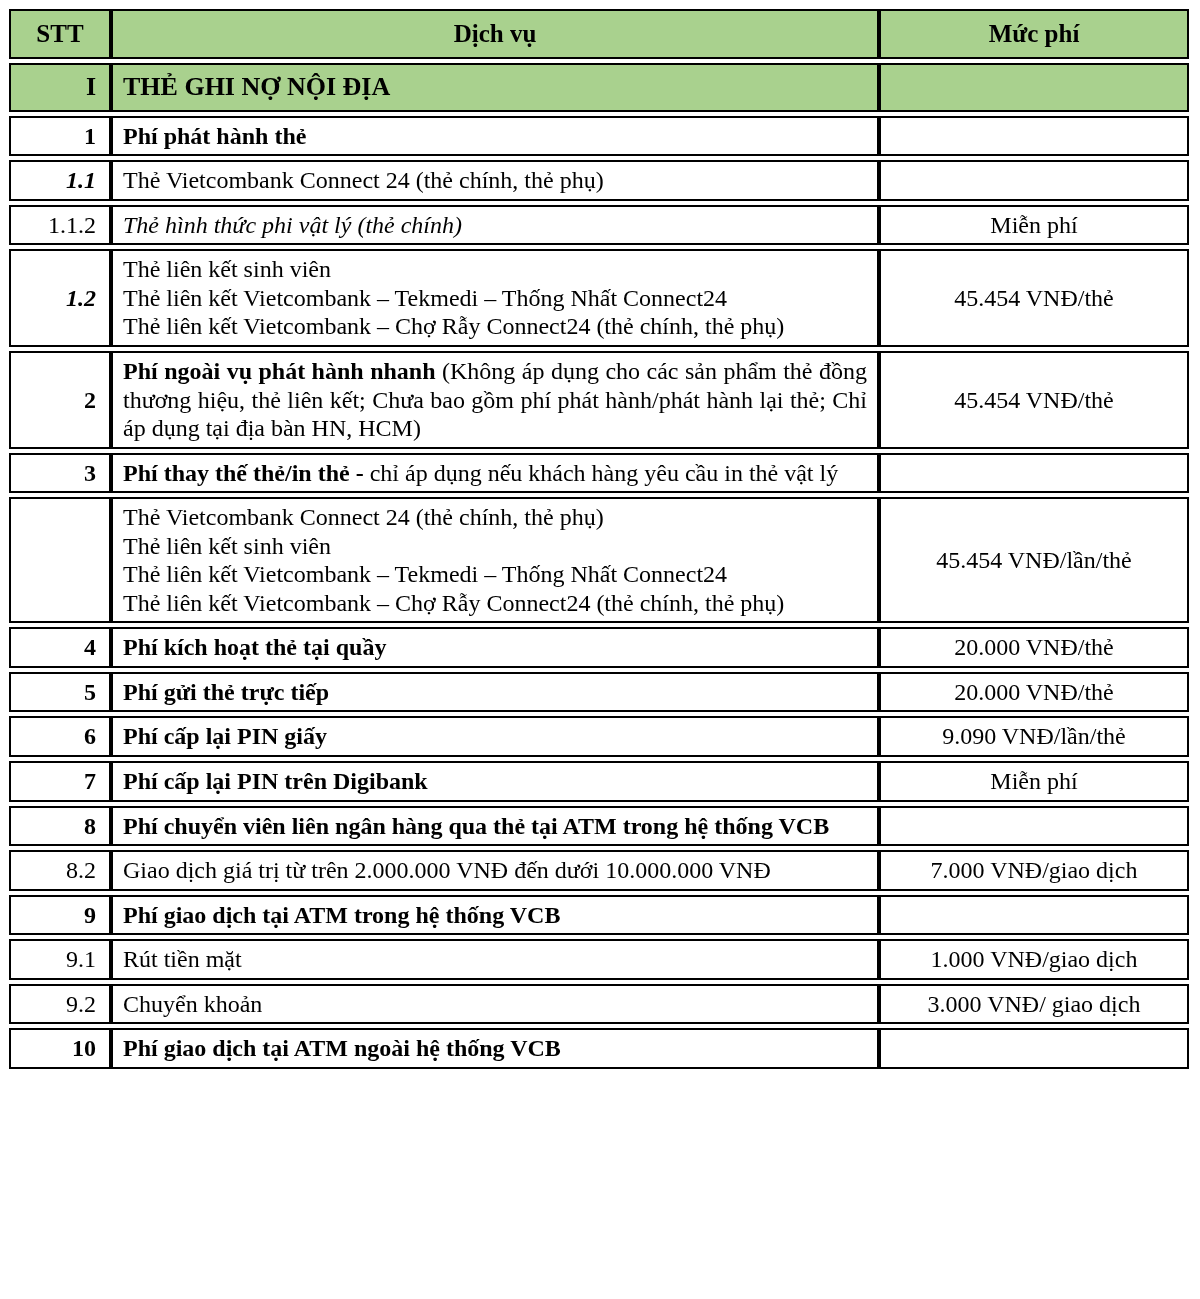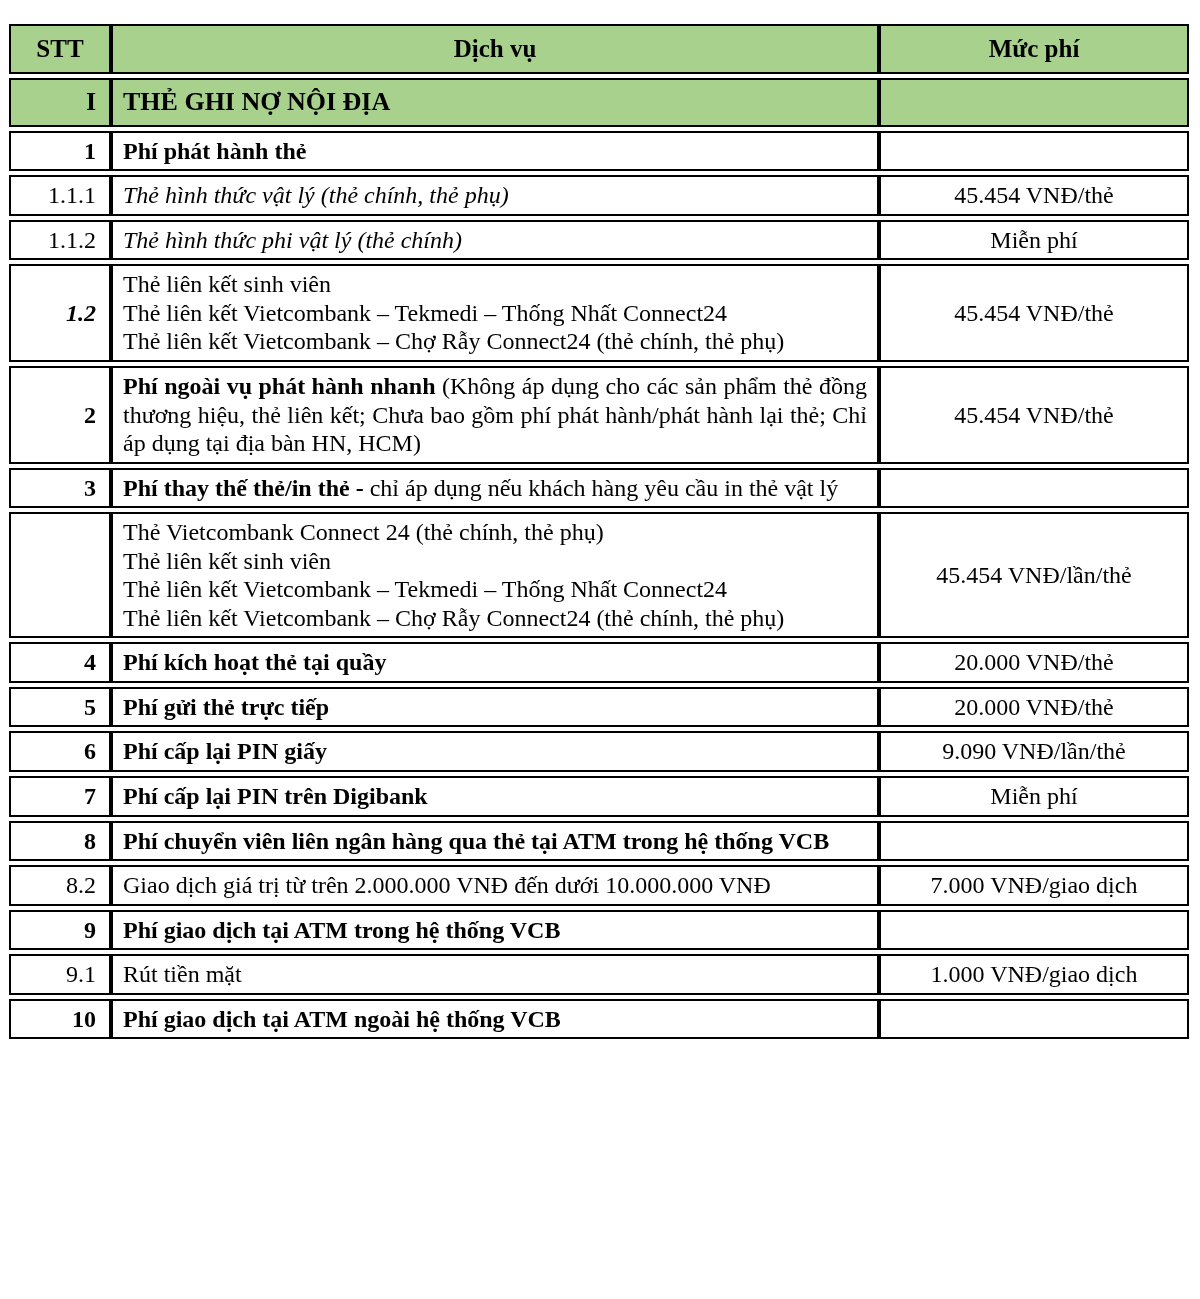--- a/index.html
+++ b/index.html
@@ -4,21 +4,21 @@
 <style>
   html, body {
     margin: 0;
     padding: 0;
     background: #ffffff;
     width: 1200px;
     height: 1299px;
     overflow: hidden;
   }
   .page {
-    padding: 20px 9px;
+    padding: 5px 9px;
     font-family: "Liberation Serif", "DejaVu Serif", serif;
     color: #000000;
   }
   table.fee-table {
     table-layout: fixed;
     width: 1180px;
     border-collapse: separate;
     border-spacing: 0 4px;
   }
   col.c-stt { width: 102px; }
@@ -83,28 +83,26 @@
     <td class="service"><span class="b">THẺ GHI NỢ NỘI ĐỊA</span></td>
     <td class="fee"></td>
   </tr>
 
   <tr>
     <td class="stt b">1</td>
     <td class="service"><span class="b">Phí phát hành thẻ</span></td>
     <td class="fee"></td>
   </tr>
 
-
-  <tr>
-    <td class="stt">1.1.1</td>
-    <td class="service"><span class="i">Thẻ hình thức vật lý (thẻ chính, thẻ phụ)</span></td>
-    <td class="fee">
-            <div>45.454 VNĐ/thẻ</div>
-          </td>
-  </tr>
+  <tr>
+    <td class="stt b i">1.1</td>
+    <td class="service"><span>Thẻ Vietcombank Connect 24 (thẻ chính, thẻ phụ)</span></td>
+    <td class="fee"></td>
+  </tr>
+
 
   <tr>
     <td class="stt">1.1.2</td>
     <td class="service"><span class="i">Thẻ hình thức phi vật lý (thẻ chính)</span></td>
     <td class="fee">
             <div>Miễn phí</div>
           </td>
   </tr>
 
   <tr>
@@ -201,20 +199,27 @@
   </tr>
 
   <tr>
     <td class="stt">9.1</td>
     <td class="service"><span>Rút tiền mặt</span></td>
     <td class="fee">
             <div>1.000 VNĐ/giao dịch</div>
           </td>
   </tr>
 
+  <tr>
+    <td class="stt">9.2</td>
+    <td class="service"><span>Chuyển khoản</span></td>
+    <td class="fee">
+            <div>3.000 VNĐ/ giao dịch</div>
+          </td>
+  </tr>
 
   <tr>
     <td class="stt b">10</td>
     <td class="service"><span class="b">Phí giao dịch tại ATM ngoài hệ thống VCB</span></td>
     <td class="fee"></td>
   </tr>
 </tbody>
   </table>
 </div>
 

